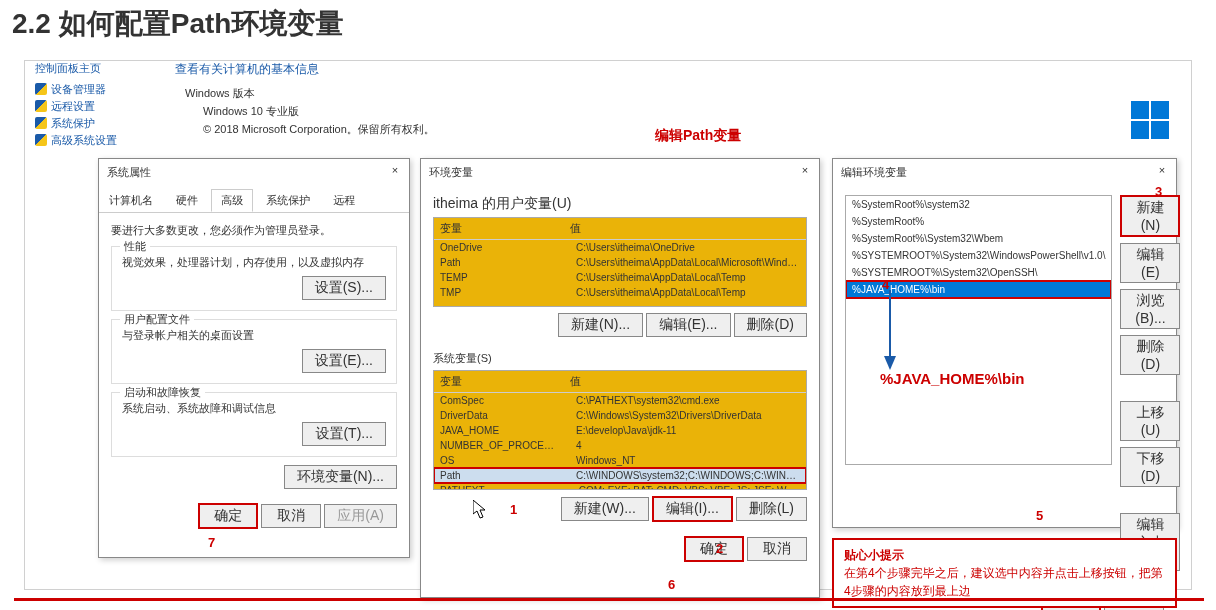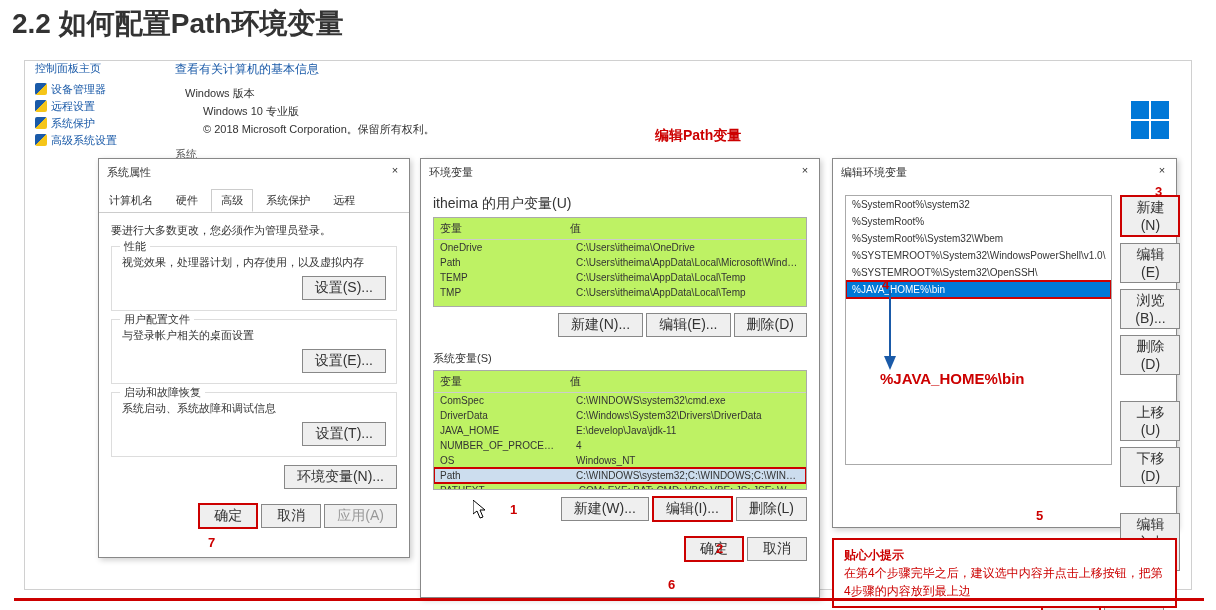--- a/index.html
+++ b/index.html
@@ -25,21 +25,21 @@
 .dlg .tbar{height:26px;line-height:26px;padding:0 8px;font-size:11px;position:relative;}
 .dlg .close{position:absolute;right:6px;top:4px;width:16px;height:16px;text-align:center;line-height:14px;cursor:pointer;}
 .dlg .body{padding:10px 12px;}
 .tabs{border-bottom:1px solid #ccc;padding:4px 0 0 0;}
 .tabs span{display:inline-block;padding:3px 9px;border:1px solid transparent;font-size:11px;}
 .tabs span.act{border:1px solid #ccc;border-bottom-color:#fff;background:#fff;}
 .grp{border:1px solid #ddd;padding:8px 10px 10px;margin:8px 0;position:relative;}
 .grplbl{position:absolute;top:-8px;left:8px;background:#fff;padding:0 4px;font-size:11px;}
 .btn{display:inline-block;border:1px solid #888;background:#efefef;padding:2px 12px;font-size:14px;cursor:pointer;min-width:60px;text-align:center;}
 .btnrow{text-align:right;margin-top:6px;}
-.tbl{width:100%;border:1px solid #aaa;background:#bef264;}
+.tbl{width:100%;border:1px solid #aaa;background:#eab308;}
 .tbl .hdr{display:flex;border-bottom:1px solid #ccc;}
 .tbl .hdr div{padding:3px 6px;font-size:11px;}
 .tbl .r{display:flex;font-size:10px;gap:6px;}
 .tbl .r div{padding:2px 6px;white-space:nowrap;overflow:hidden;text-overflow:ellipsis;}
 .c1{width:130px;}
 .c2{flex:1;}
 .r.sel{background:#cde;}
 .r.hl{outline:2px solid #c00;outline-offset:-1px;}
 .redbox{border:2px solid #c00;}
 .num{color:#c00;font-weight:bold;font-size:13px;position:absolute;}
@@ -61,21 +61,20 @@
   <a><span class="shield"></span><span>设备管理器</span></a>
   <a><span class="shield"></span><span>远程设置</span></a>
   <a><span class="shield"></span><span>系统保护</span></a>
   <a><span class="shield"></span><span>高级系统设置</span></a>
  </div>
  <div class="syscontent">
   <div class="bluehdr">查看有关计算机的基本信息</div>
   <div class="row">Windows 版本</div>
   <div class="row ind">Windows 10 专业版</div>
   <div class="row ind">© 2018 Microsoft Corporation。保留所有权利。</div>
-  <div class="row sub">系统</div>
  </div>
  <div class="redlabel">编辑Path变量</div>
  <div class="winlogo">
   <div class="sq a"></div>
       <div class="sq b"></div>
       <div class="sq c"></div>
       <div class="sq d"></div>
  </div>
 </div>
 
@@ -147,21 +146,21 @@
    <span class="btn">删除(D)</span>
   </div>
   <div style="font-size:11px;margin:14px 0 4px;">系统变量(S)</div>
   <div class="tbl" style="height:120px;overflow:hidden;">
    <div class="hdr">
           <div class="c1">变量</div>
           <div class="c2">值</div>
         </div>
    <div class="r">
           <div class="c1">ComSpec</div>
-          <div class="c2">C:\WINDOWS\system32\cmd.exe</div>
+          <div class="c2">C:\PATHEXT\system32\cmd.exe</div>
         </div>
    <div class="r">
           <div class="c1">DriverData</div>
           <div class="c2">C:\Windows\System32\Drivers\DriverData</div>
         </div>
    <div class="r">
           <div class="c1">JAVA_HOME</div>
           <div class="c2">E:\develop\Java\jdk-11</div>
         </div>
    <div class="r">

